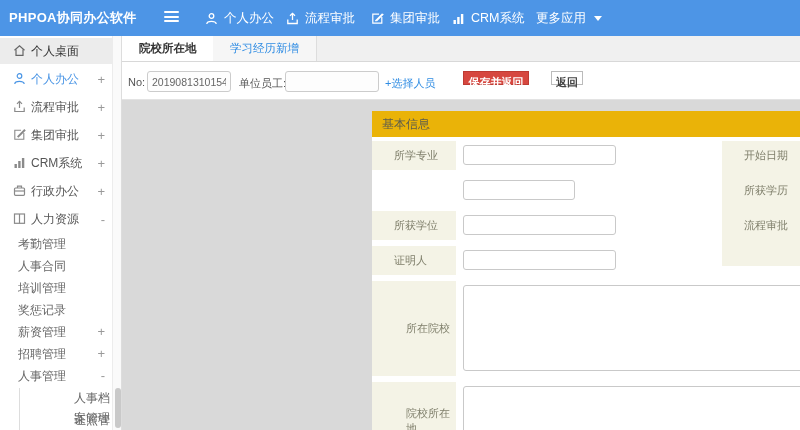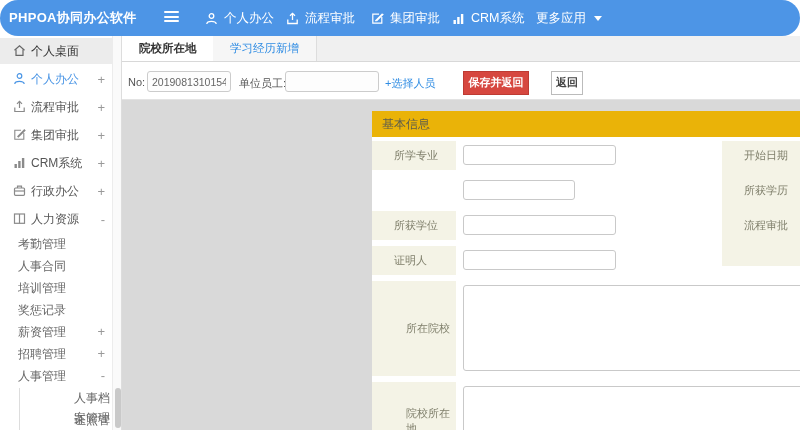--- a/index.html
+++ b/index.html
@@ -2,21 +2,21 @@
 <html><head>
 <meta charset="utf-8">
 <style>
   * { margin:0; padding:0; box-sizing:border-box; }
   html,body { background:#fff; }
   #root {
     position:relative; width:800px; height:430px; overflow:hidden;
     font-family:"Liberation Sans","DejaVu Sans",sans-serif; background:#fff;
   }
   
-  .navbar { position:absolute; left:0; top:0; width:800px; height:36px; background:#4d95e6; color:#fff;border-radius:18px; }
+  .navbar { position:absolute; left:0; top:0; width:800px; height:36px; background:#4d95e6; color:#fff; }
   .logo { position:absolute; left:9px; top:0; height:36px; line-height:36px; font-size:13px; font-weight:bold; letter-spacing:.3px; }
   .hamburger { position:absolute; left:164px; top:11px; width:15px; height:13px; cursor:pointer; }
   .hamburger i { display:block; height:2px; background:#fff; margin-bottom:2.5px; border-radius:1px; }
   .nav-item { position:absolute; top:0; height:36px; display:flex; align-items:center; font-size:12.5px; cursor:pointer; }
   .nav-item svg { margin-right:6px; }
   .caret { display:inline-block; width:0; height:0; border-left:4px solid transparent; border-right:4px solid transparent; border-top:5px solid #fff; margin-left:8px; }
   
   .sidebar { position:absolute; left:0; top:36px; width:112px; height:394px; background:#fff; overflow:hidden; }
   .side-scroll { position:absolute; left:112px; top:36px; width:10px; height:394px; background:#fafafa; border-left:1px solid #ececec; border-right:1px solid #ddd; }
   .side-thumb { position:absolute; left:2px; top:352px; width:6px; height:40px; background:#c9c9c9; border-radius:3px; }
@@ -36,21 +36,21 @@
   
   .tabbar { position:absolute; left:122px; top:36px; width:678px; height:26px; background:#f0f0f0; border-bottom:1px solid #d8d8d8; }
   .tab { position:absolute; bottom:0; height:25px; line-height:25px; padding:0 17px; font-size:11.5px; border-right:1px solid #ddd; cursor:pointer; }
   .tab-0 { left:0; background:#fff; color:#333; font-weight:bold; }
   .tab-1 { left:91px; background:#f6f6f6; color:#2f8ce3; }
   
   .toolbar { position:absolute; left:122px; top:63px; width:678px; height:37px; background:#fff; border-bottom:1px solid #e3e3e3; font-size:11px; color:#555; }
   .toolbar .lab { position:absolute; top:13px; }
   .tb-input { position:absolute; top:8px; height:21px; border:1px solid #ccc; border-radius:3px; background:#fdfdfd; font-size:10.5px; color:#666; padding:0 4px; font-family:"Liberation Sans",sans-serif; }
   .tb-link { position:absolute; top:13px; color:#2f8ce3; text-decoration:none; cursor:pointer; }
-  .btn { position:absolute; top:8px; height:24px; line-height:20px; border-radius:0; font-size:11px; font-weight:bold; text-align:center; cursor:pointer; }
+  .btn { position:absolute; top:8px; height:14px; line-height:20px; border-radius:0; font-size:11px; font-weight:bold; text-align:center; cursor:pointer; }
   .btn-save { left:341px; width:66px; background:#d6473f; border:1px solid #bd3b33; color:#fff; }
   .btn-back { left:429px; width:32px; background:#fff; border:1px solid #bbb; color:#444; }
   
   .canvas { position:absolute; left:122px; top:100px; width:678px; height:330px; background:#d9d9d9; }
   .panel { position:absolute; left:372px; top:111px; width:428px; height:400px; background:#fff; overflow:hidden; }
   .sec-header { position:absolute; left:0; top:0; width:481px; height:26px; line-height:26px; background:#eab308; color:#5d5d4d; font-size:12px; font-weight:normal; padding-left:10px; }
   .lbl-cell { position:absolute; left:0; width:84px; height:29px; line-height:29px; background:#f4f3e6; color:#7f7f6b; font-size:11px; padding-left:22px; }
   .right-block { position:absolute; left:350px; top:30px; width:78px; height:125px; background:#f4f3e6; }
   .right-lbl { position:absolute; left:22px; height:29px; line-height:29px; color:#7f7f6b; font-size:11px; white-space:nowrap; }
   .f-input { position:absolute; left:91px; height:20px; border:1px solid #c9c9c9; border-radius:3px; background:#fff; font-size:11px; color:#555; padding:0 4px; font-family:"Liberation Sans",sans-serif; }

